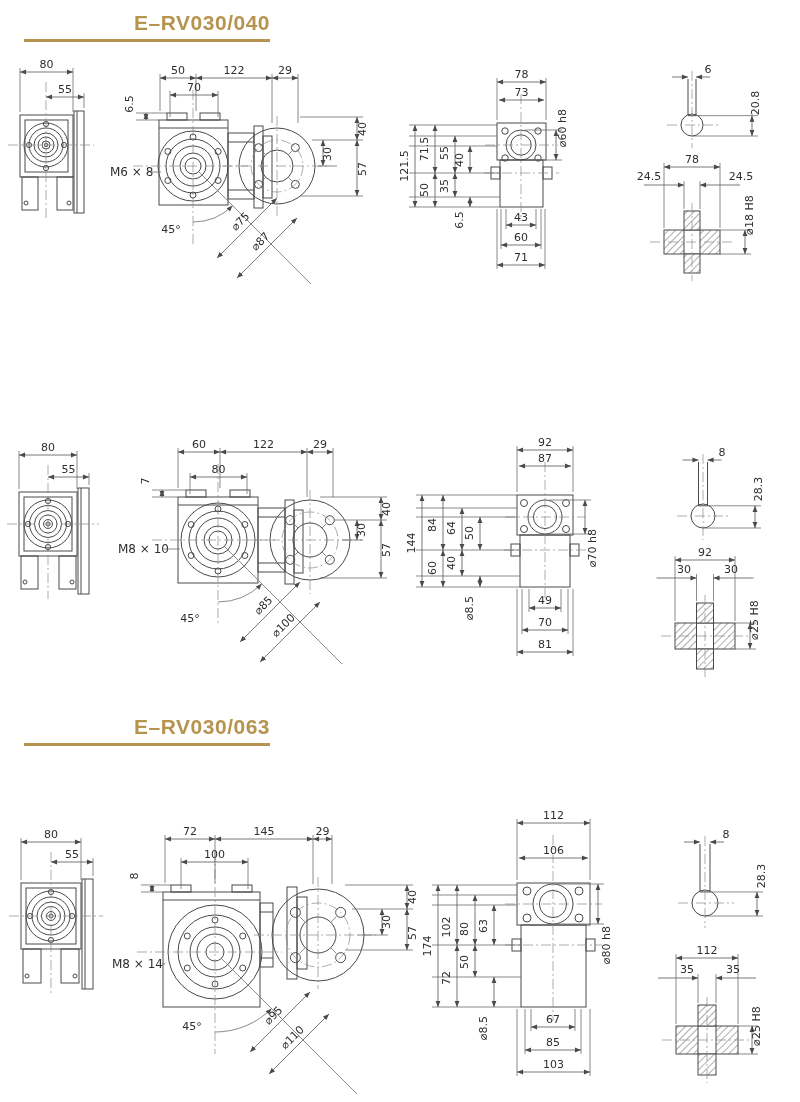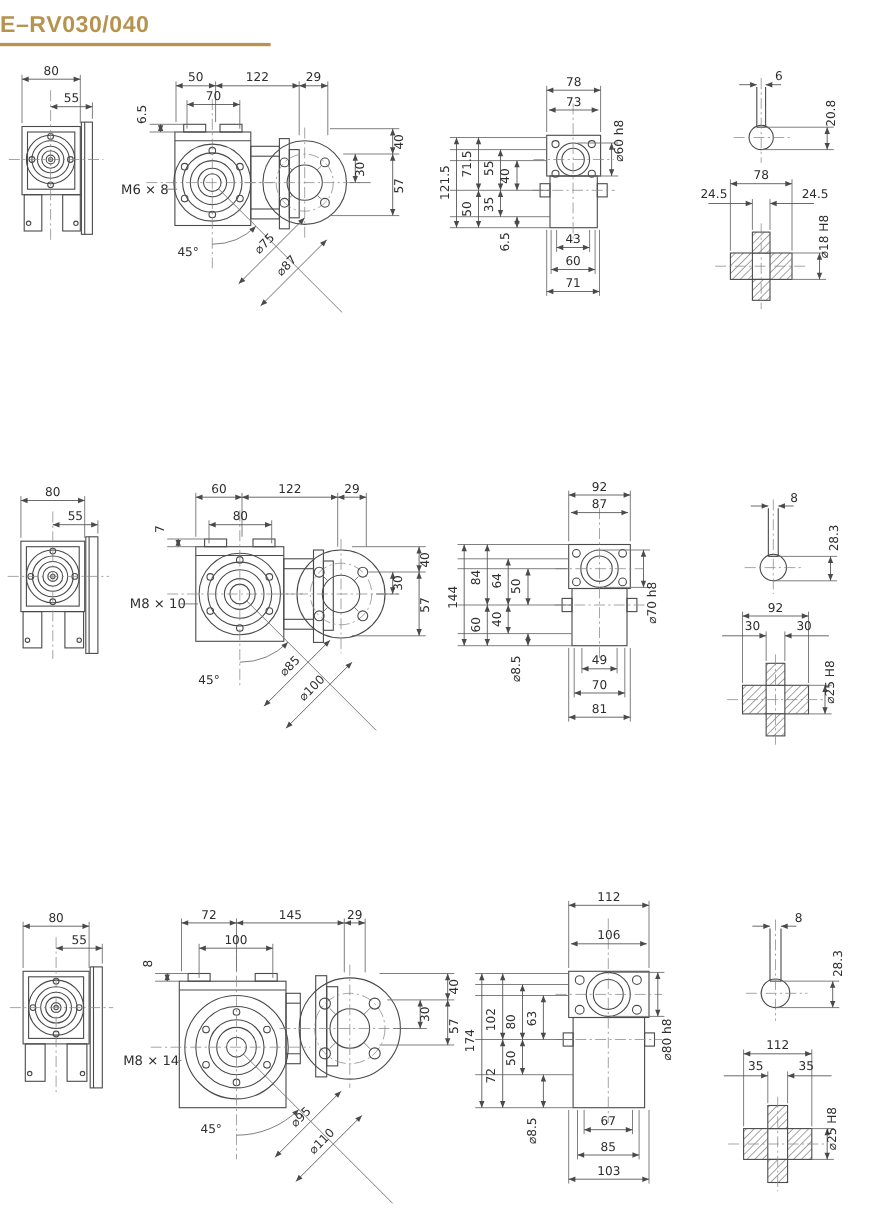--- a/index.html
+++ b/index.html
@@ -1,19 +1,19 @@
 <!DOCTYPE html>
 <html style="--accent: #b6934e; --ink: #4a4a4a;"><head>
 <meta charset="utf-8">
 <style>
   :root{ --accent:#b6934e; --ink:#4a4a4a; }
   html,body{margin:0;padding:0;}
   body{width:800px;height:1102px;background:#ffffff;font-family:"Liberation Sans",sans-serif;}
   .page{position:relative;width:800px;height:1102px;background:#fff;overflow:hidden;}
-  .sec-head{position:absolute;left:0;width:246px;border-bottom:3px solid var(--accent);padding-bottom:5px;}
+  .sec-head{position:absolute;left:24px;width:246px;border-bottom:3px solid var(--accent);padding-bottom:5px;text-align:right;}
   .sec-head h2{margin:0;font-size:21px;line-height:1.05;font-weight:bold;color:var(--accent);
                letter-spacing:0.5px;font-family:"Liberation Sans",sans-serif;}
   svg#dwg{position:absolute;top:0;left:0;}
   .ol{fill:none;stroke:var(--ink);stroke-width:1;}
   .xl{fill:none;stroke:#6d6d6d;stroke-width:0.8;}
   .dl{fill:none;stroke:#555;stroke-width:0.8;}
   .cl{fill:none;stroke:#8a8a8a;stroke-width:0.7;stroke-dasharray:10 3 2 3;}
   .ht{fill:url(#hp);stroke:var(--ink);stroke-width:1;}
   .wt{fill:#ffffff;stroke:var(--ink);stroke-width:1;}
   text.dt{font-family:"DejaVu Sans",sans-serif;font-size:11px;fill:#2e2e2e;text-anchor:middle;}
@@ -622,13 +622,16 @@
           <line x1="738" y1="1054" x2="758" y2="1054" class="xl"></line>
           <line x1="752" y1="1026" x2="752" y2="1054" class="dl" marker-start="url(#aE)" marker-end="url(#aE)"></line>
           <text x="760" y="1026" class="dt" transform="rotate(-90 760 1026)">⌀25 H8</text>
         </g>
       </g>
     </svg>
 
   <div class="sec-head" style="top:12px">
     <h2>E–RV030/040</h2>
   </div>
+  <div class="sec-head" style="top:716px">
+    <h2>E–RV030/063</h2>
+  </div>
 </div>
 
 </body></html>

